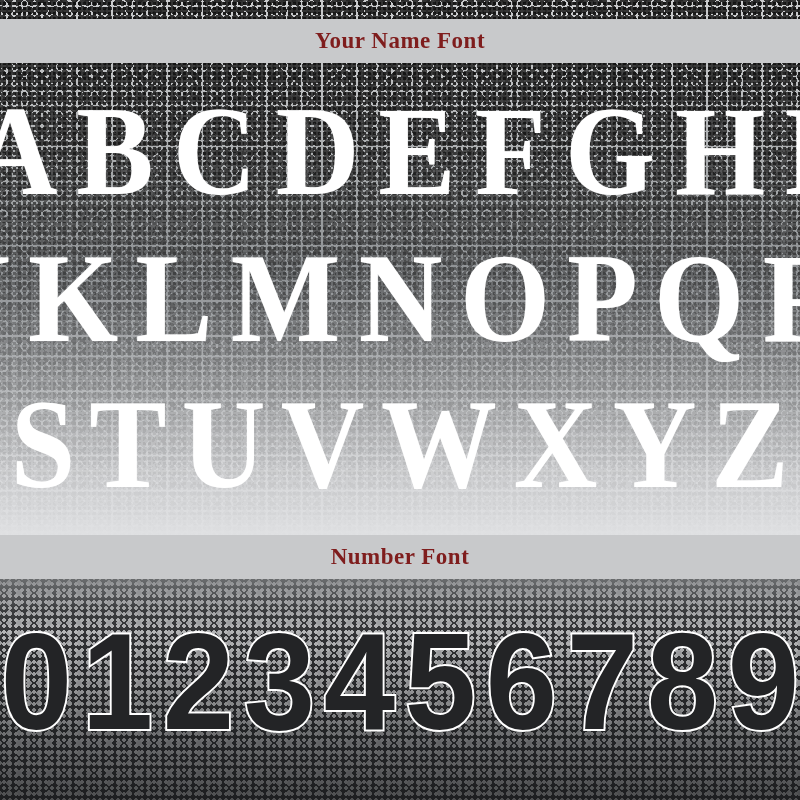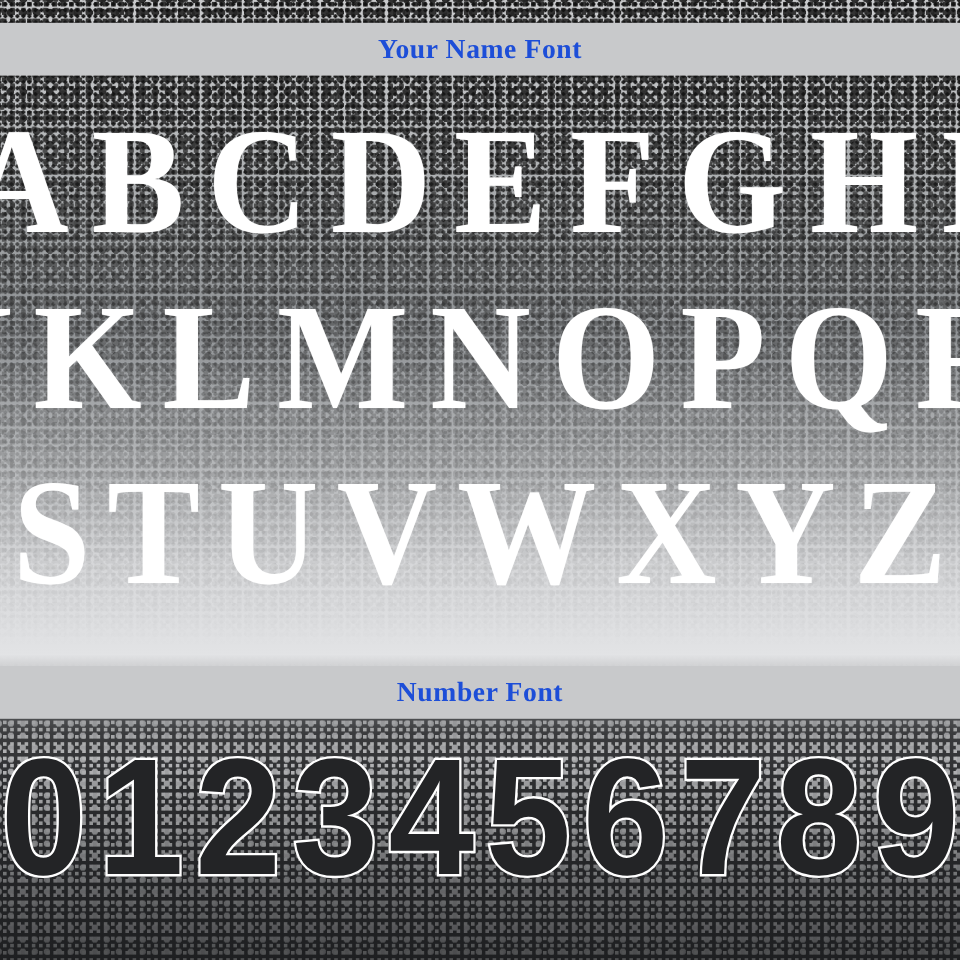--- a/index.html
+++ b/index.html
@@ -123,28 +123,28 @@
   
   .label-bar {
     position: absolute;
     left: 0;
     width: 800px;
     height: 44px;
     background: #c8c9cb;
     display: flex;
     align-items: center;
     justify-content: center;
-    color: #1d4ed8;
+    color: #7f1d1d;
     font-family: "Liberation Serif", serif;
     font-weight: 700;
     font-size: 23px;
     letter-spacing: 0.5px;
   }
   #name-bar { top: 19px; }
-  #number-bar { top: 535px; margin-top: 20px; }
+  #number-bar { top: 535px; }
 
   
   .alpha-block {
     position: absolute;
     left: 0;
     top: 66px;
     width: 800px;
     height: 466px;
     display: flex;
     flex-direction: column;

